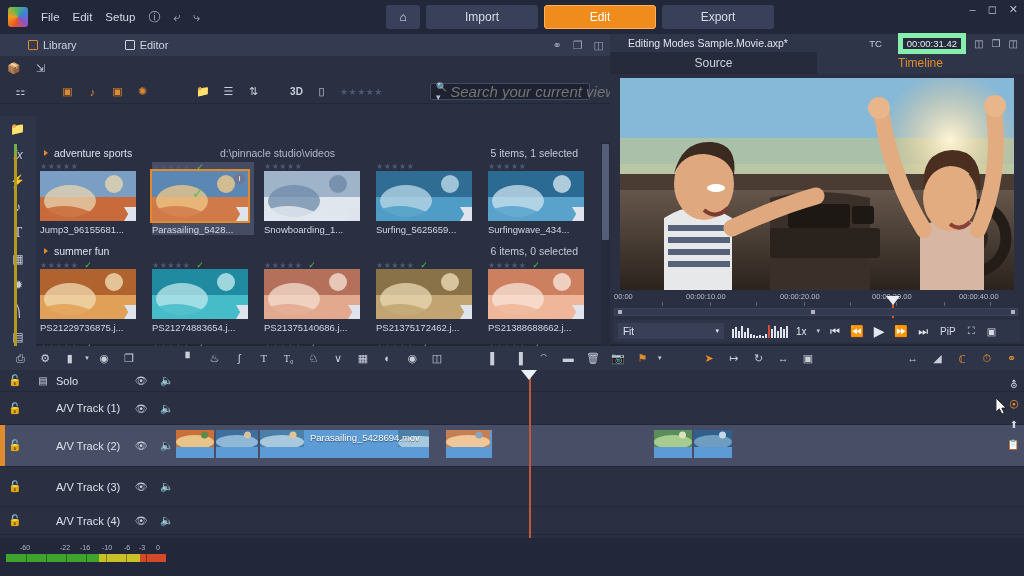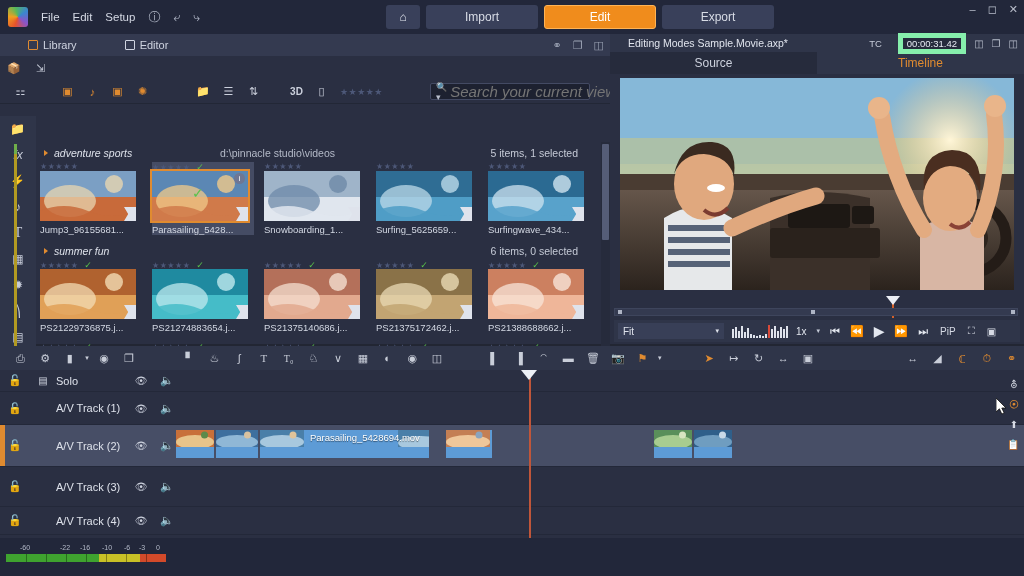--- a/index.html
+++ b/index.html
@@ -62,21 +62,21 @@
              color:#c6cbd8; font-size:12px; }
   .rail .r:first-child { color:#e08b30; }
   .railstrip { position:absolute; left:14px; top:110px; width:3px; height:230px;
                background:linear-gradient(#6fae4a 0 10px,#b29a22 10px 100%); }
 
   
   .grouphdr { position:absolute; left:40px; height:16px; width:562px;
               background:#2a2f42; font-size:10.5px; color:#dde1ea; }
   .grouphdr .tri { position:absolute; left:4px; top:4px; width:0; height:0;
                    border-left:4px solid #e08b30; border-top:3px solid transparent; border-bottom:3px solid transparent; }
-  .grouphdr .nm { position:absolute; left:14px; top:1px;font-style:italic; }
+  .grouphdr .nm { position:absolute; left:14px; top:1px; }
   .grouphdr .pth { position:absolute; left:180px; top:1px; color:#b4bac8; }
   .grouphdr .cnt { position:absolute; right:24px; top:1px; color:#c5cad6; }
 
   .thumbrow { position:absolute; left:40px; width:562px; height:82px; }
   .cell { position:absolute; width:102px; }
   .cellstars { font-size:8px; color:#4d5878; letter-spacing:0.5px; height:9px; }
   .cellstars .chk { color:#59c24a; font-size:9px; margin-left:6px; }
   .thumb { position:relative; width:96px; height:50px; background:#51586e; overflow:hidden; }
   .thumb .tag { position:absolute; right:0; bottom:0; width:12px; height:14px;
                 background:#dfe3ec; clip-path:polygon(0 0,100% 0,100% 100%,0 100%,35% 50%); }
@@ -528,20 +528,35 @@
       <path d="M304 112 Q300 74 332 72 Q364 72 360 116 Q352 88 330 88 Q310 90 304 112 Z" fill="#4a2e20"></path>
       <path d="M330 146 Q340 154 350 144" stroke="#8a4236" stroke-width="4" fill="none"></path>
       <path d="M304 152 Q272 100 262 38" stroke="#e3ab80" stroke-width="16" fill="none" stroke-linecap="round"></path>
       <path d="M358 152 Q382 96 374 36" stroke="#e3ab80" stroke-width="16" fill="none" stroke-linecap="round"></path>
       <circle cx="259" cy="30" r="11" fill="#e9b58a"></circle>
       <circle cx="375" cy="28" r="11" fill="#e9b58a"></circle>
       <rect x="0" y="0" width="394" height="212" fill="none"></rect>
     </svg>
   </div>
 
+  <div class="ruler">
+    <span class="t" style="left:0px">00:00</span>
+    <span class="t" style="left:72px">00:00:10.00</span>
+    <span class="t" style="left:166px">00:00:20.00</span>
+    <span class="t" style="left:258px">00:00:30.00</span>
+    <span class="t" style="left:345px">00:00:40.00</span>
+    <i class="tick" style="left:48px"></i>
+      <i class="tick" style="left:96px"></i>
+    <i class="tick" style="left:142px"></i>
+      <i class="tick" style="left:190px"></i>
+    <i class="tick" style="left:236px"></i>
+      <i class="tick" style="left:282px"></i>
+    <i class="tick" style="left:330px"></i>
+      <i class="tick" style="left:376px"></i>
+  </div>
   <div class="phline"></div>
   <div class="ph"></div>
   <div class="scrub">
     <i class="h" style="left:3px"></i>
       <i class="h" style="left:196px"></i>
       <i class="h" style="left:396px"></i>
   </div>
 
   <div class="transport">
     <div class="fitsel">

